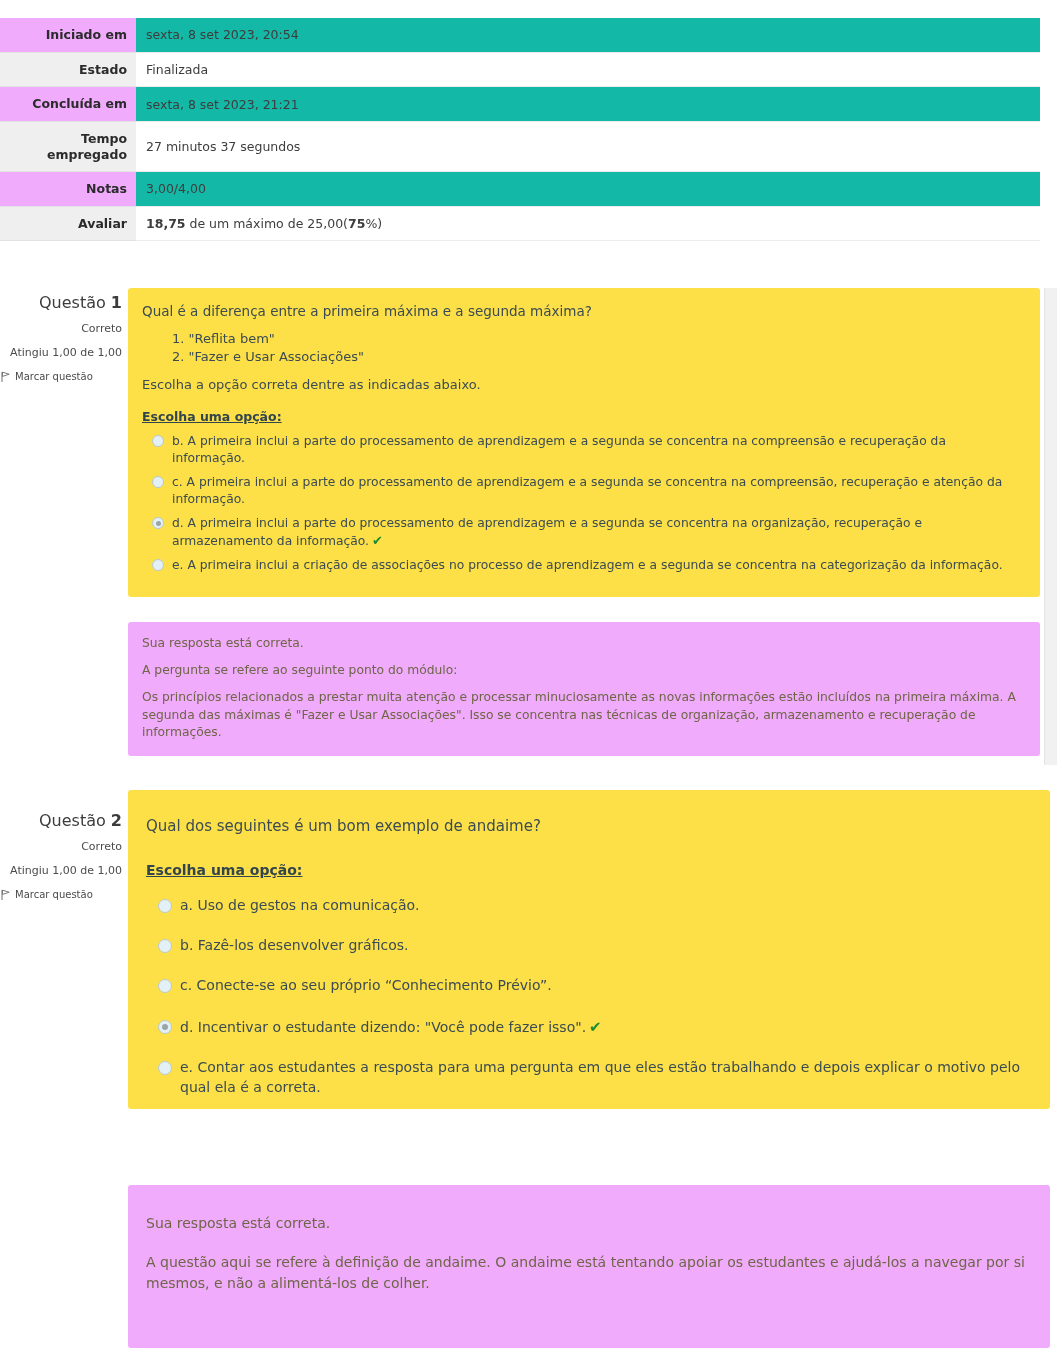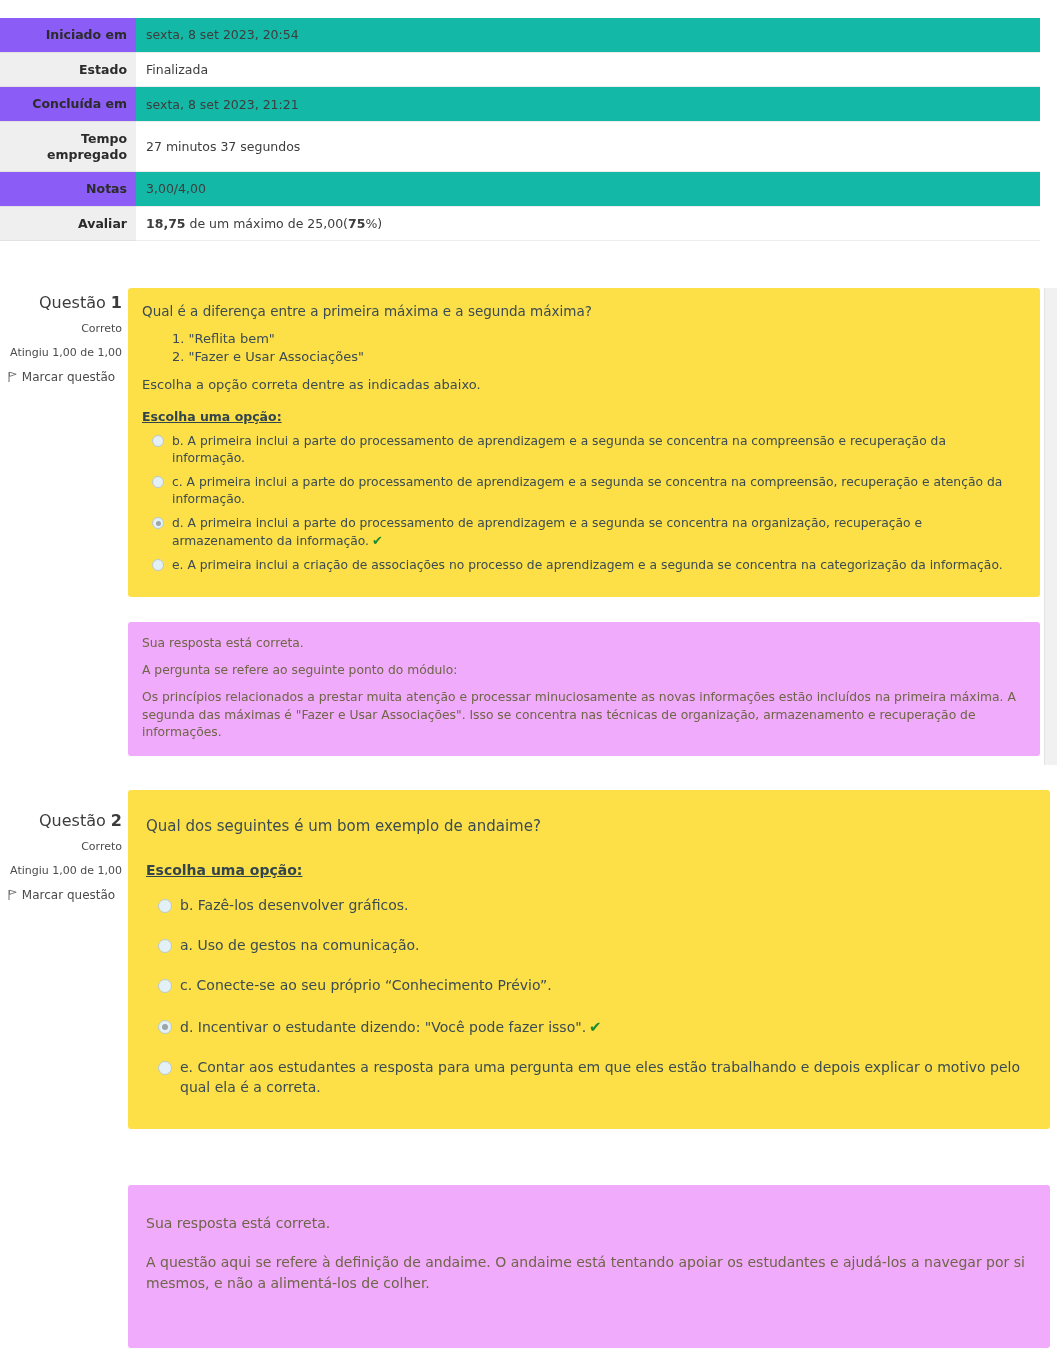--- a/index.html
+++ b/index.html
@@ -26,21 +26,21 @@
     width: 1040px;
   }
   table.summary {
     border-collapse: collapse;
     width: 1040px;
     table-layout: fixed;
   }
   table.summary tr { border-bottom: 1px solid #e8e8e8; }
   table.summary th {
     width: 136px;
-    background: #8b5cf6;
+    background: #f0abfc;
     text-align: right;
     vertical-align: middle;
     padding: 9px 9px 9px 6px;
     font-size: 12.5px;
     font-weight: bold;
     color: #2b2b2b;
     line-height: 1.25;
     border-bottom: 1px solid #e2e2e2;
   }
   table.summary td {
@@ -81,24 +81,24 @@
     font-size: 11px;
     margin-bottom: 12px;
     line-height: 1.1;
   }
   .q-grade {
     font-size: 11px;
     margin-bottom: 12px;
     line-height: 1.1;
   }
   .q-flag {
-    font-size: 12px;
+    font-size: 10px;
     line-height: 1.1;
     display: flex;
-    justify-content: center;
+    justify-content: flex-start;
     align-items: center;
     gap: 4px;
     cursor: pointer;
   }
   .flag-icon {
     display: inline-block;
     width: 11px;
     height: 12px;
     position: relative;
   }
@@ -228,21 +228,21 @@
   #q2-block {
     position: absolute;
     left: 0;
     top: 790px;
     width: 1062px;
   }
   #q2-block .q-info { top: 22px; }
   #q2-block .q-body {
     margin-left: 128px;
     margin-right: 12px;
-    padding: 26px 22px 32px 18px;
+    padding: 26px 22px 12px 18px;
   }
   #q2-block .q-text { font-size: 15px; margin-bottom: 24px; }
   #q2-block .q-prompt { font-size: 14px; margin-bottom: 18px; }
   #q2-block .answer {
     font-size: 14px;
     margin-bottom: 21px;
     padding-left: 12px;
   }
   #q2-block .answer:last-child { margin-bottom: 0; }
   #q2-block .radio { width: 14px; height: 14px; margin-top: 3px; }
@@ -379,25 +379,25 @@
       <span>Marcar questão</span>
     </div>
   </div>
 
   <div class="q-body">
     <div class="q-text">Qual dos seguintes é um bom exemplo de andaime?</div>
     <div class="q-prompt">Escolha uma opção:</div>
     <ul class="answers">
       <li class="answer">
         <span class="radio"></span>
+        <span class="answer-text">a. Uso de gestos na comunicação.</span>
+      </li>
+      <li class="answer">
+        <span class="radio"></span>
         <span class="answer-text">b. Fazê-los desenvolver gráficos.</span>
-      </li>
-      <li class="answer">
-        <span class="radio"></span>
-        <span class="answer-text">a. Uso de gestos na comunicação.</span>
       </li>
       <li class="answer">
         <span class="radio"></span>
         <span class="answer-text">c. Conecte-se ao seu próprio “Conhecimento Prévio”.</span>
       </li>
       <li class="answer">
         <span class="radio checked"></span>
         <span class="answer-text"><span>d. Incentivar o estudante dizendo: "Você pode fazer isso".</span><span class="tick">✔</span></span>
       </li>
       <li class="answer">

